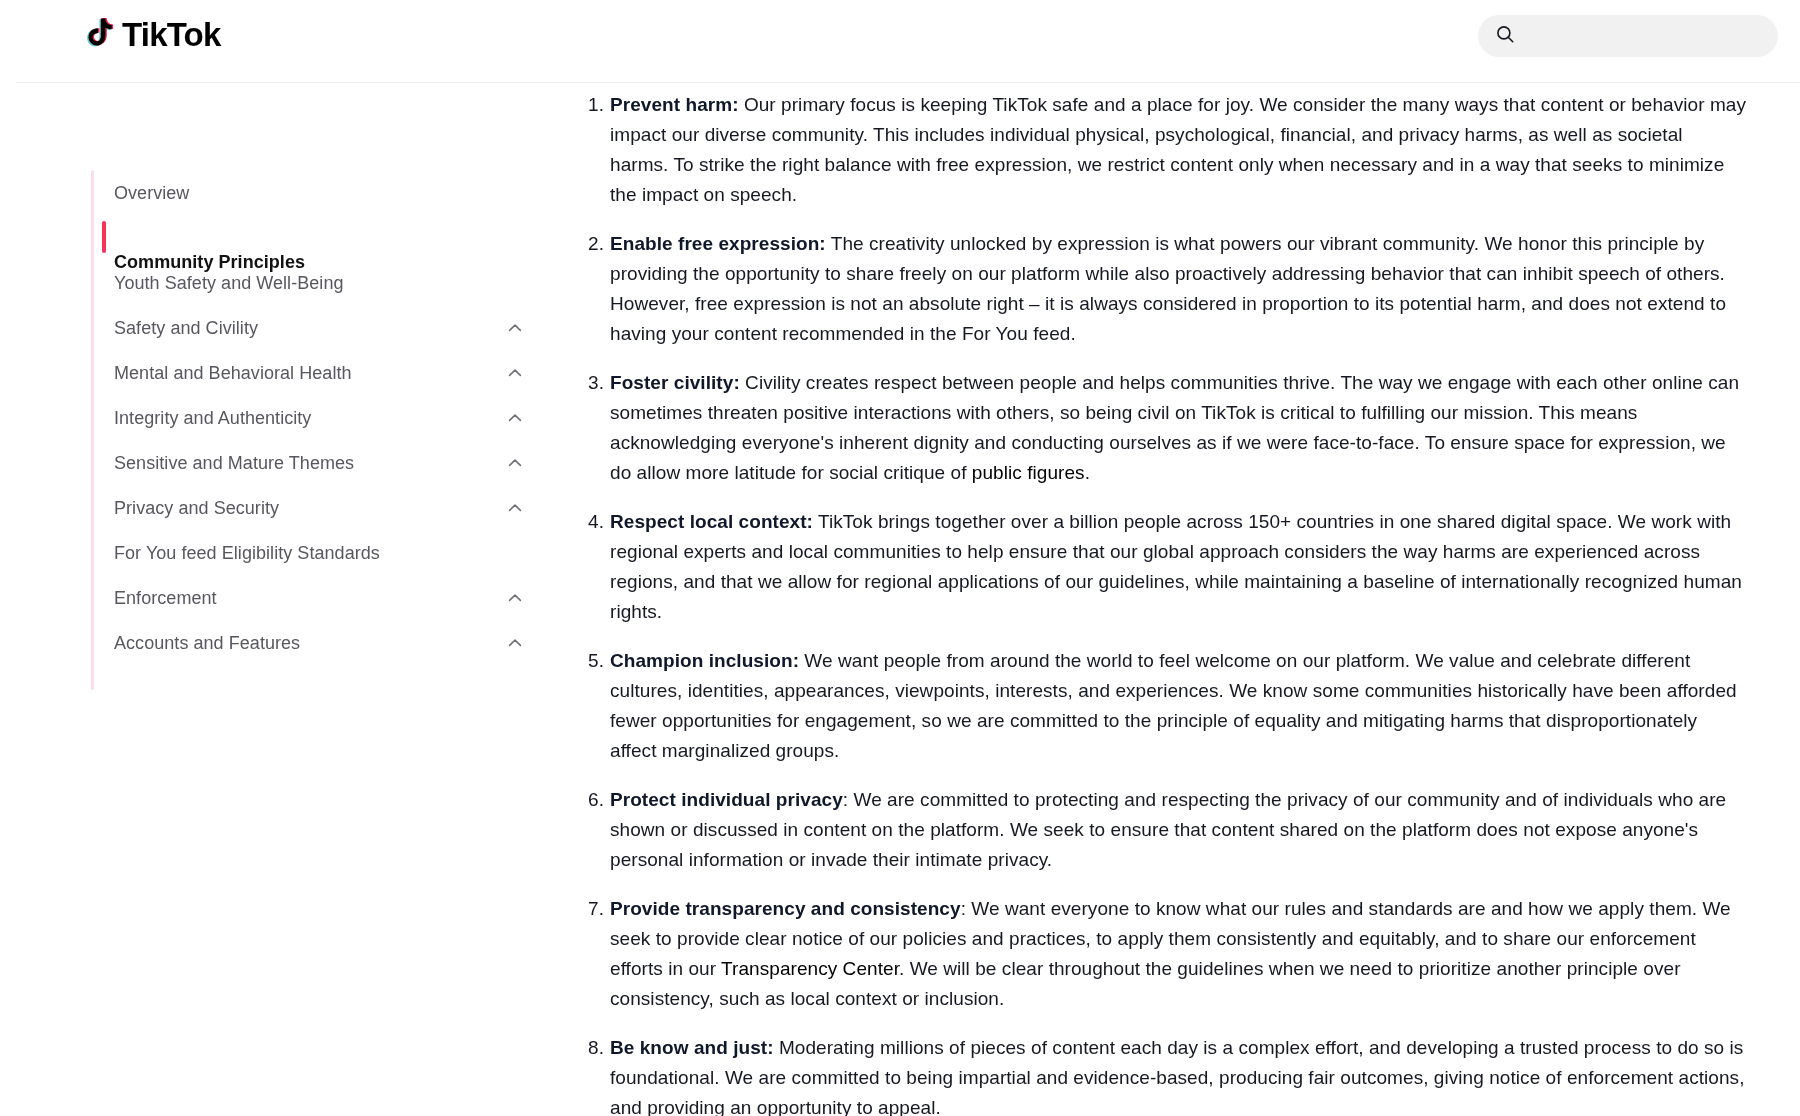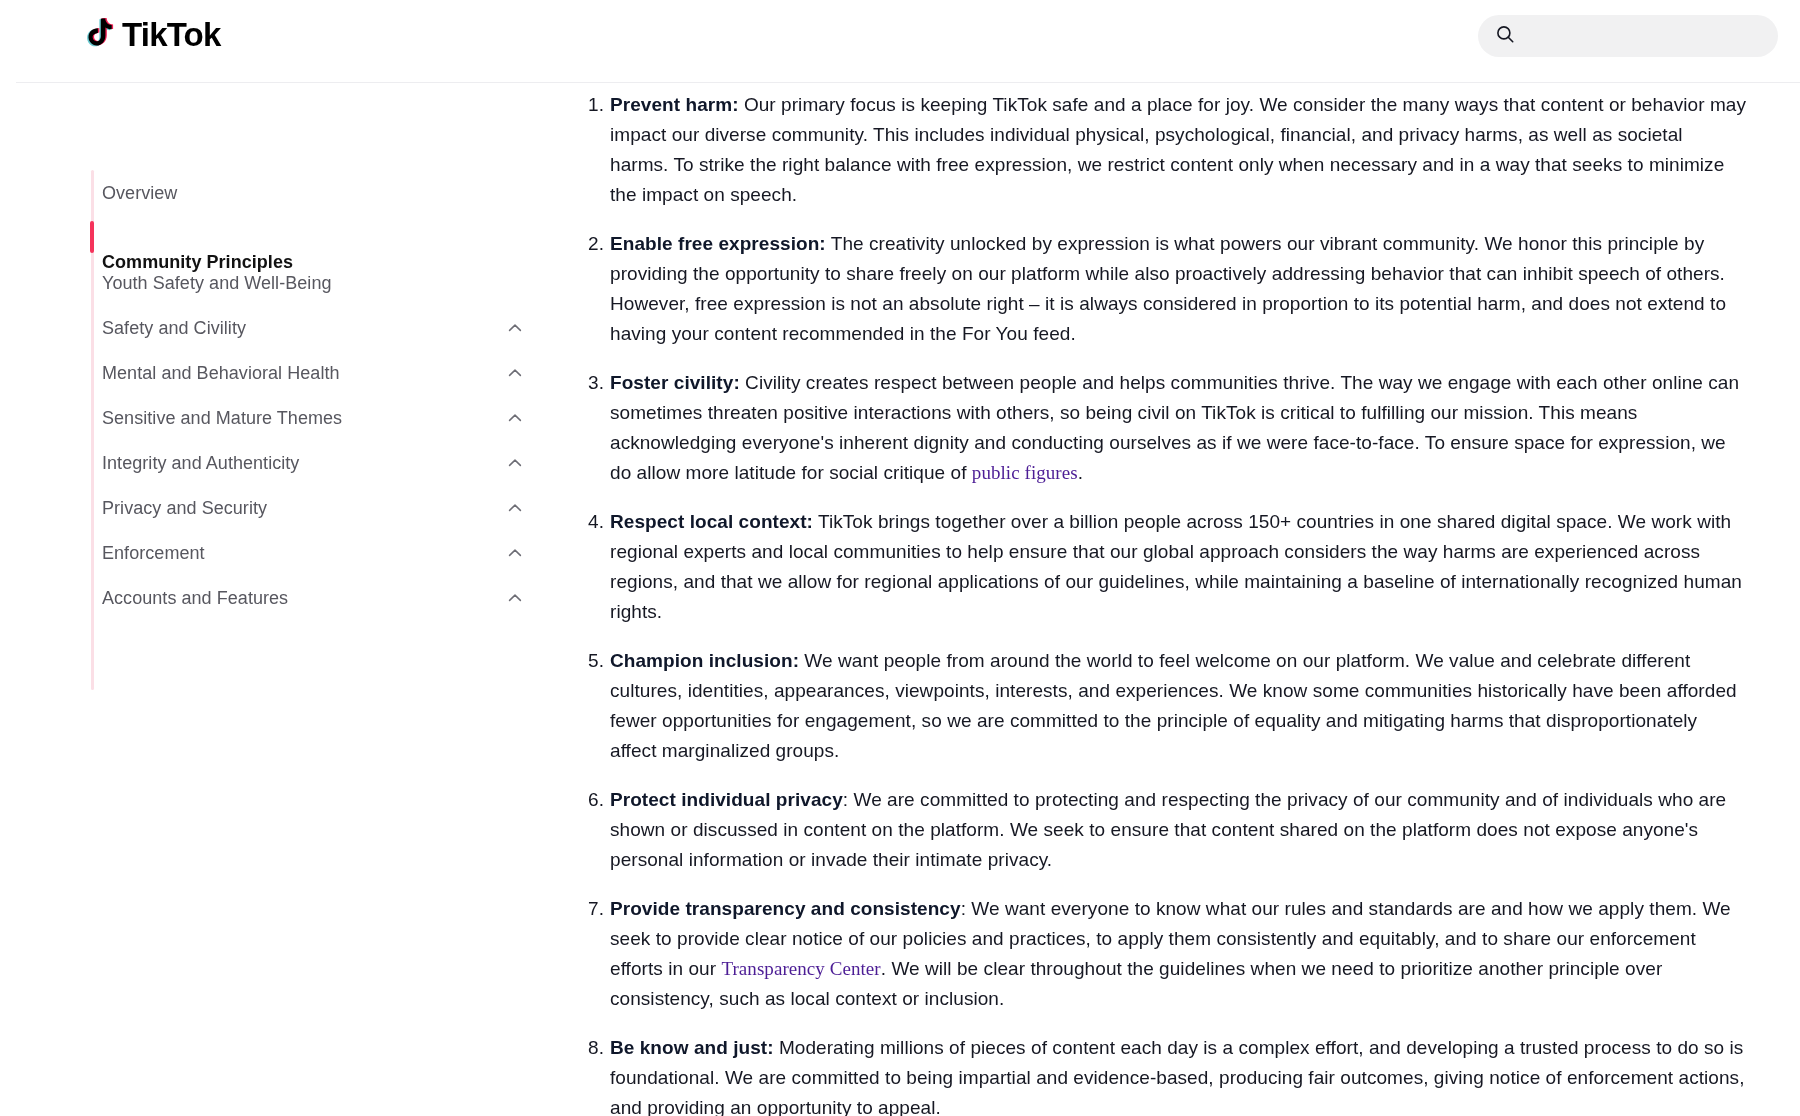--- a/index.html
+++ b/index.html
@@ -90,20 +90,21 @@
     width: 1800px;
     height: 1032px;
     background: #ffffff;
   }
 
   
   .sidebar {
     position: absolute;
     left: 91px; top: 86px;
     width: 446px;
+    padding-left: 12px;
   }
   .sidebar-rail {
     position: absolute;
     left: 0; top: 0;
     width: 3px;
     height: 520px;
     background: #fbdfe6;
     border-radius: 2px;
   }
   .nav-item {
@@ -170,24 +171,23 @@
     top: 0;
     width: 24px;
     text-align: right;
     color: #161823;
     font-size: 19px;
     line-height: 30px;
   }
   ol.principles > li:last-child { margin-bottom: 0; }
   .lead { font-weight: 700; color: #0f172a; }
   a.inline-link {
-    color: #4c1d95;
+    color: #000000;
     text-decoration: none;
     cursor: pointer;
-    font-family: Liberation Serif, serif;
   }
 </style>
 </head>
 <body>
 
 <div class="header">
 
   <div class="logo">
     <span>
       <svg class="logo-note" viewBox="0 0 34 38" xmlns="http://www.w3.org/2000/svg">
@@ -241,47 +241,50 @@
     <div class="nav-item">
       <span class="nav-label">Mental and Behavioral Health</span>
       <span>
         <svg class="chev" viewBox="0 0 20 20" fill="none" xmlns="http://www.w3.org/2000/svg">
           <path d="M4.6 12.4L10 7.1l5.4 5.3" stroke="#6d6d75" stroke-width="1.5" stroke-linecap="round" stroke-linejoin="round"></path>
         </svg>
       </span>
     </div>
 
     <div class="nav-item">
+      <span class="nav-label">Integrity and Authenticity</span>
+      <span>
+        <svg class="chev" viewBox="0 0 20 20" fill="none" xmlns="http://www.w3.org/2000/svg">
+          <path d="M4.6 12.4L10 7.1l5.4 5.3" stroke="#6d6d75" stroke-width="1.5" stroke-linecap="round" stroke-linejoin="round"></path>
+        </svg>
+      </span>
+    </div>
+
+    <div class="nav-item">
       <span class="nav-label">Sensitive and Mature Themes</span>
       <span>
         <svg class="chev" viewBox="0 0 20 20" fill="none" xmlns="http://www.w3.org/2000/svg">
           <path d="M4.6 12.4L10 7.1l5.4 5.3" stroke="#6d6d75" stroke-width="1.5" stroke-linecap="round" stroke-linejoin="round"></path>
         </svg>
       </span>
     </div>
 
-    <div class="nav-item">
-      <span class="nav-label">Integrity and Authenticity</span>
-      <span>
-        <svg class="chev" viewBox="0 0 20 20" fill="none" xmlns="http://www.w3.org/2000/svg">
-          <path d="M4.6 12.4L10 7.1l5.4 5.3" stroke="#6d6d75" stroke-width="1.5" stroke-linecap="round" stroke-linejoin="round"></path>
-        </svg>
-      </span>
-    </div>
-
 
     <div class="nav-item">
       <span class="nav-label">Privacy and Security</span>
       <span>
         <svg class="chev" viewBox="0 0 20 20" fill="none" xmlns="http://www.w3.org/2000/svg">
           <path d="M4.6 12.4L10 7.1l5.4 5.3" stroke="#6d6d75" stroke-width="1.5" stroke-linecap="round" stroke-linejoin="round"></path>
         </svg>
       </span>
     </div>
 
+    <div class="nav-item">
+      <span class="nav-label">For You feed Eligibility Standards</span>
+    </div>
 
     <div class="nav-item">
       <span class="nav-label">Enforcement</span>
       <span>
         <svg class="chev" viewBox="0 0 20 20" fill="none" xmlns="http://www.w3.org/2000/svg">
           <path d="M4.6 12.4L10 7.1l5.4 5.3" stroke="#6d6d75" stroke-width="1.5" stroke-linecap="round" stroke-linejoin="round"></path>
         </svg>
       </span>
     </div>
 

